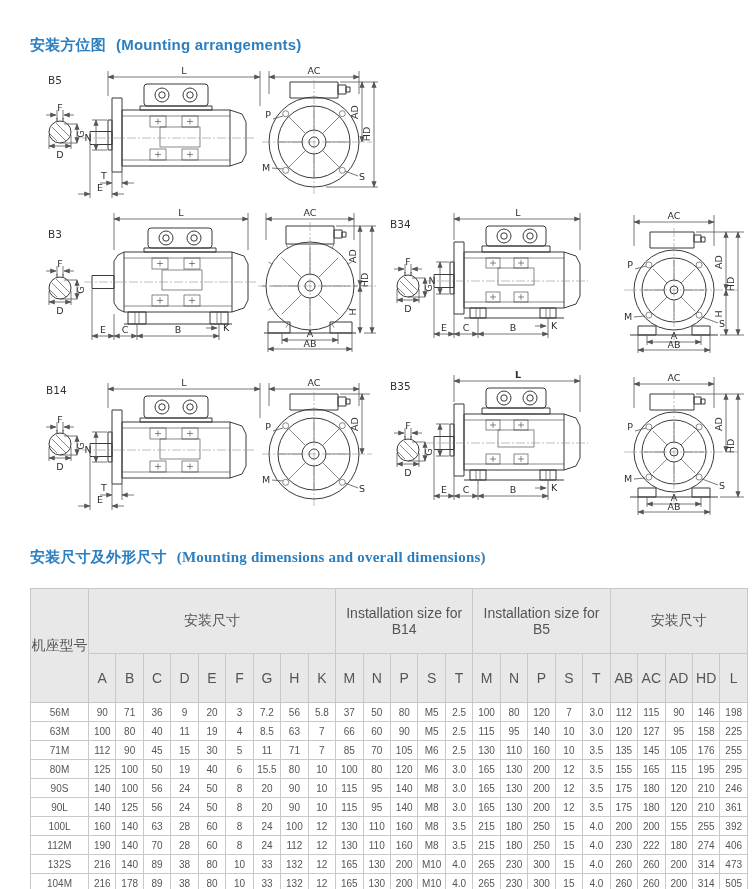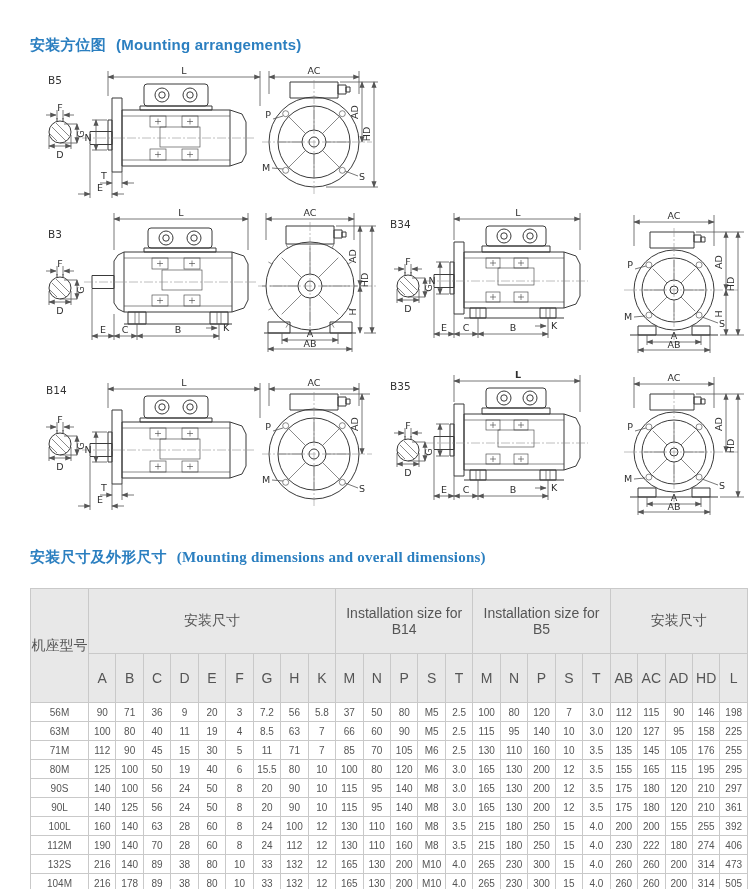--- a/index.html
+++ b/index.html
@@ -698,21 +698,21 @@
         <td>3.0</td>
         <td>165</td>
         <td>130</td>
         <td>200</td>
         <td>12</td>
         <td>3.5</td>
         <td>175</td>
         <td>180</td>
         <td>120</td>
         <td>210</td>
-        <td>297</td>
+        <td>246</td>
       </tr>
       <tr>
         <td class="model">90L</td>
         <td>140</td>
         <td>125</td>
         <td>56</td>
         <td>24</td>
         <td>50</td>
         <td>8</td>
         <td>20</td>

